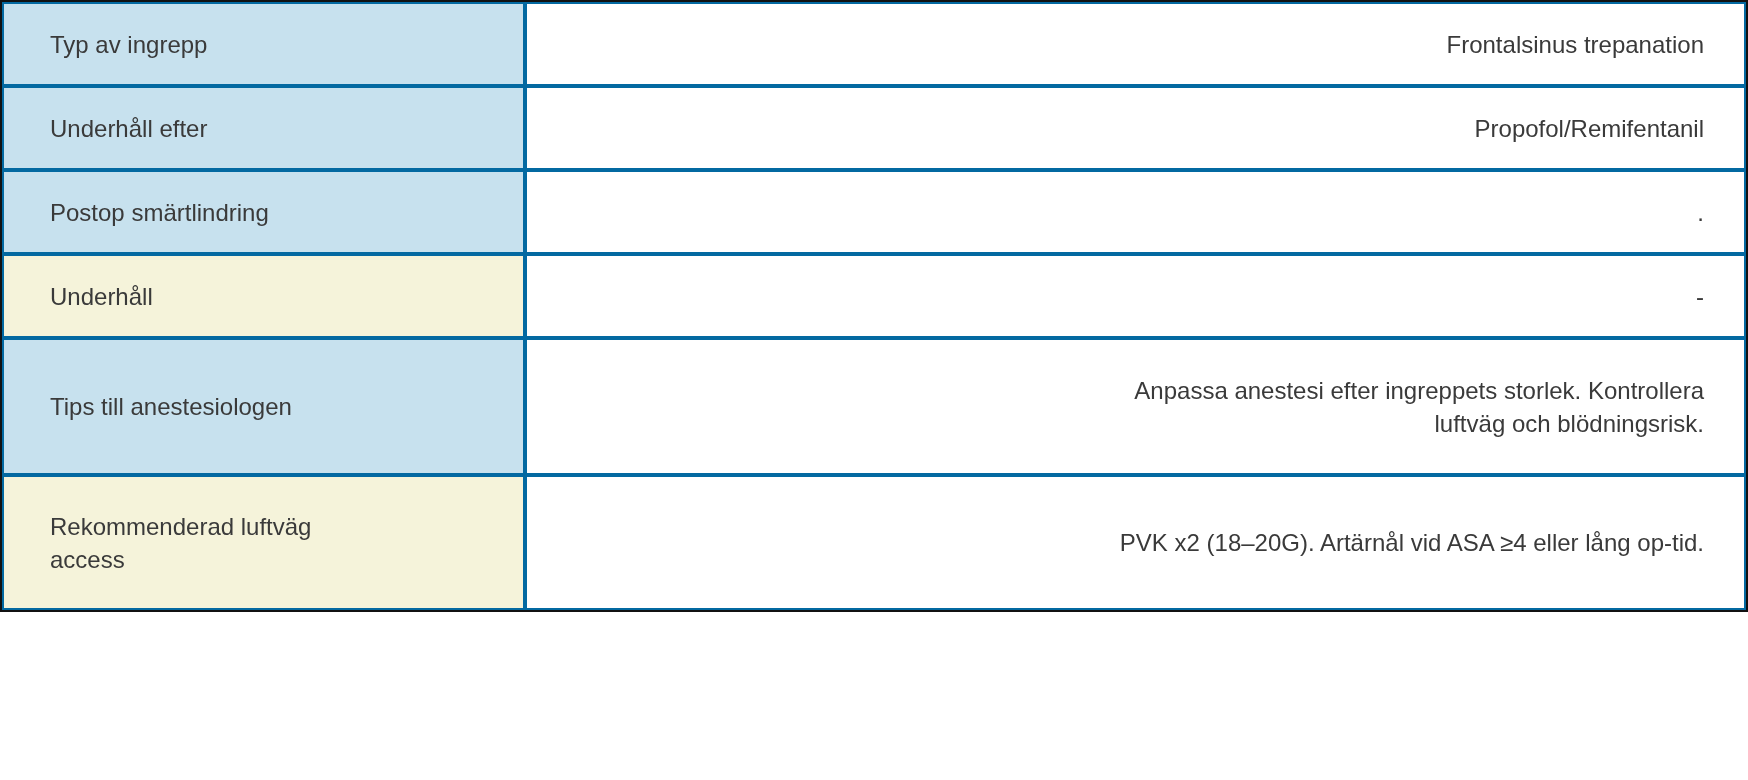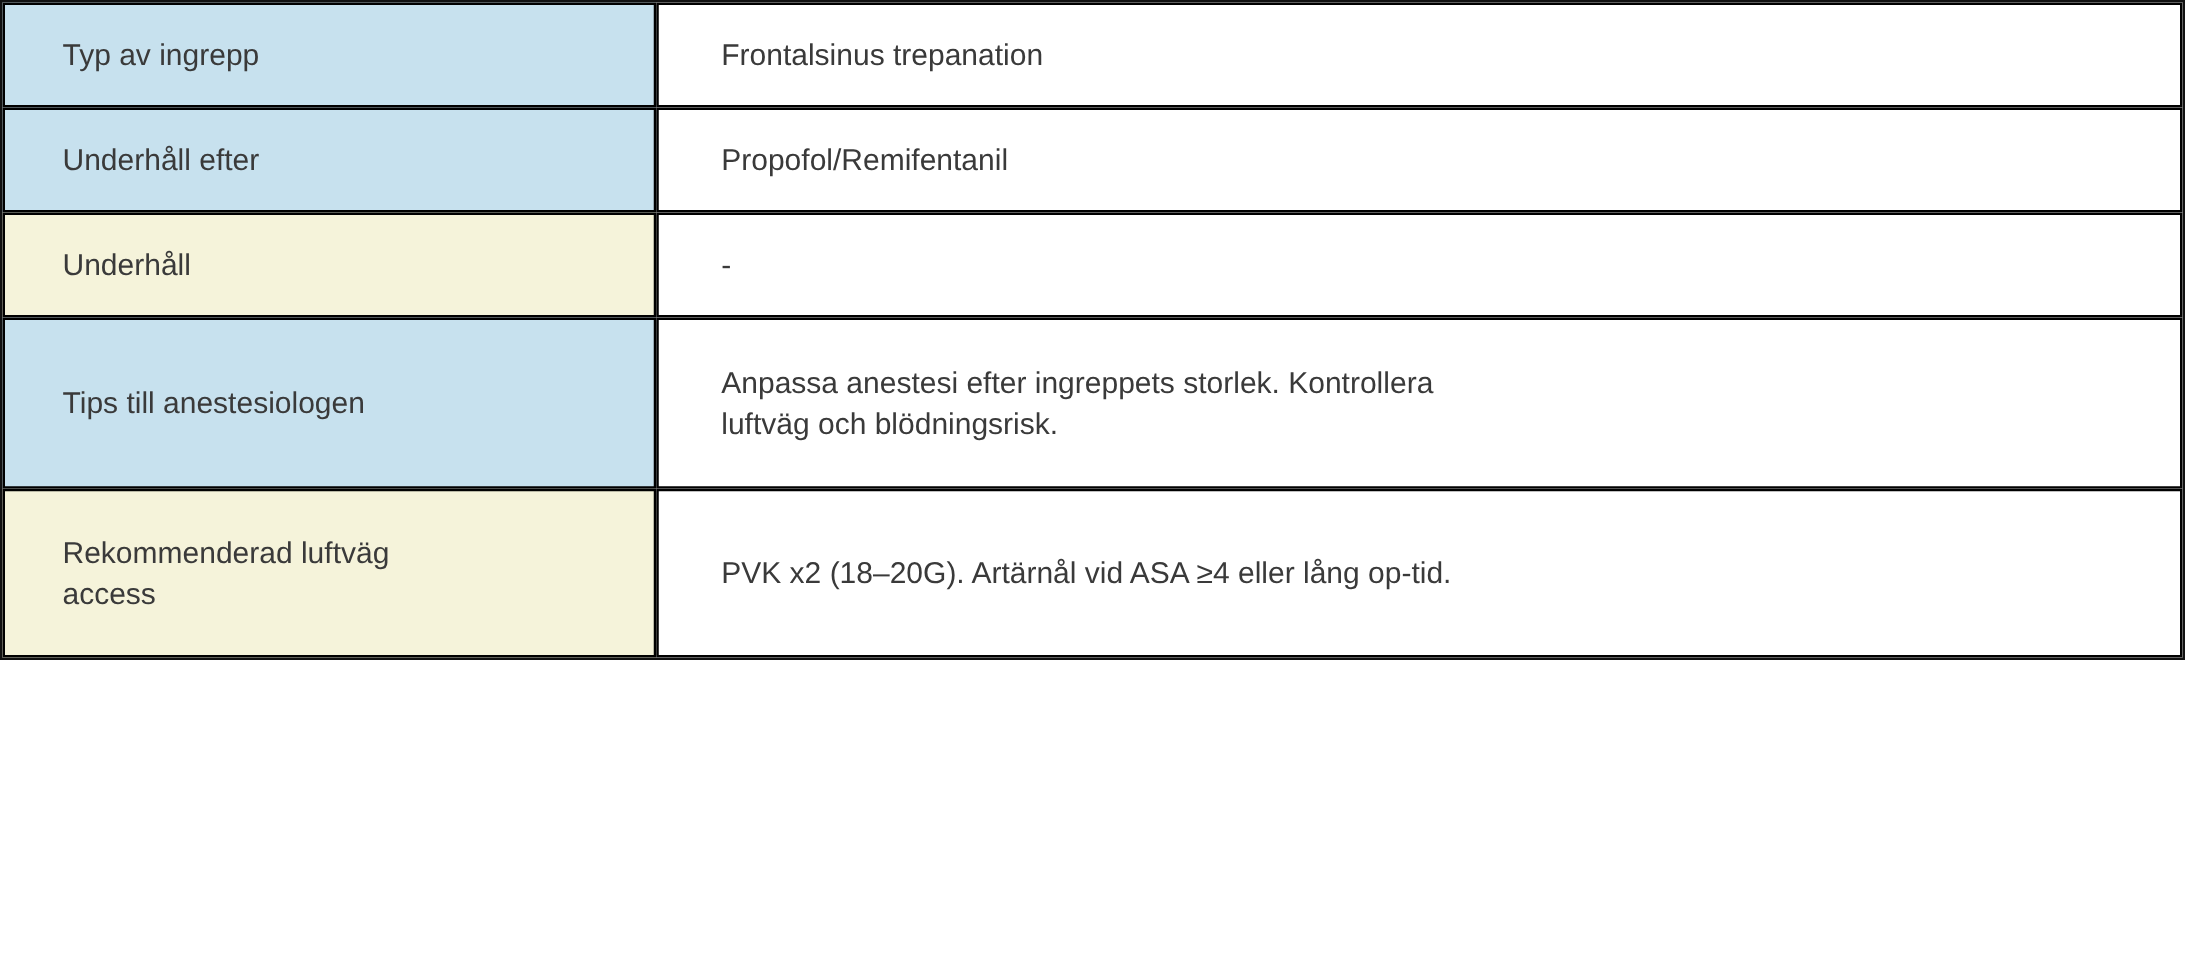--- a/index.html
+++ b/index.html
@@ -15,29 +15,29 @@
     border-collapse: separate;
     border-spacing: 0;
     border: 2px solid #111111;
     font-family: "Liberation Sans", "DejaVu Sans", sans-serif;
     font-size: 24px;
     line-height: 33px;
     color: #3a3a3a;
   }
 
   td {
-    border: 2px solid #000000;
+    border: 2px solid #0369a1;
     vertical-align: middle;
     padding: 10px 40px 10px 46px;
     white-space: pre-line;
     overflow: hidden;
   }
 
   td.label-cell { width: 523px; }
-  td.value-cell { width: 1221px; padding-left: 50px; }
+  td.value-cell { width: 1221px; padding-left: 50px; text-align: right; }
 
   tr.row-std  td { height: 84px; }
   tr.row-tall td { height: 137px; }
   tr.row-last td { height: 135px; }
 
   td.bg-blue  { background: #c7e1ee; }
   td.bg-cream { background: #f5f3da; }
   td.bg-white { background: #ffffff; }
 </style>
 </head>
@@ -47,20 +47,24 @@
   <tbody>
     <tr class="row-std">
       <td class="label-cell bg-blue">Typ av ingrepp</td>
       <td class="value-cell bg-white">Frontalsinus trepanation</td>
     </tr>
     <tr class="row-std">
       <td class="label-cell bg-blue">Underhåll efter</td>
       <td class="value-cell bg-white">Propofol/Remifentanil</td>
     </tr>
     <tr class="row-std">
+      <td class="label-cell bg-blue">Postop smärtlindring</td>
+      <td class="value-cell bg-white">.</td>
+    </tr>
+    <tr class="row-std">
       <td class="label-cell bg-cream">Underhåll</td>
       <td class="value-cell bg-white">-</td>
     </tr>
     <tr class="row-tall">
       <td class="label-cell bg-blue">Tips till anestesiologen</td>
       <td class="value-cell bg-white">Anpassa anestesi efter ingreppets storlek. Kontrollera
 luftväg och blödningsrisk.</td>
     </tr>
     <tr class="row-last">
       <td class="label-cell bg-cream">Rekommenderad luftväg

